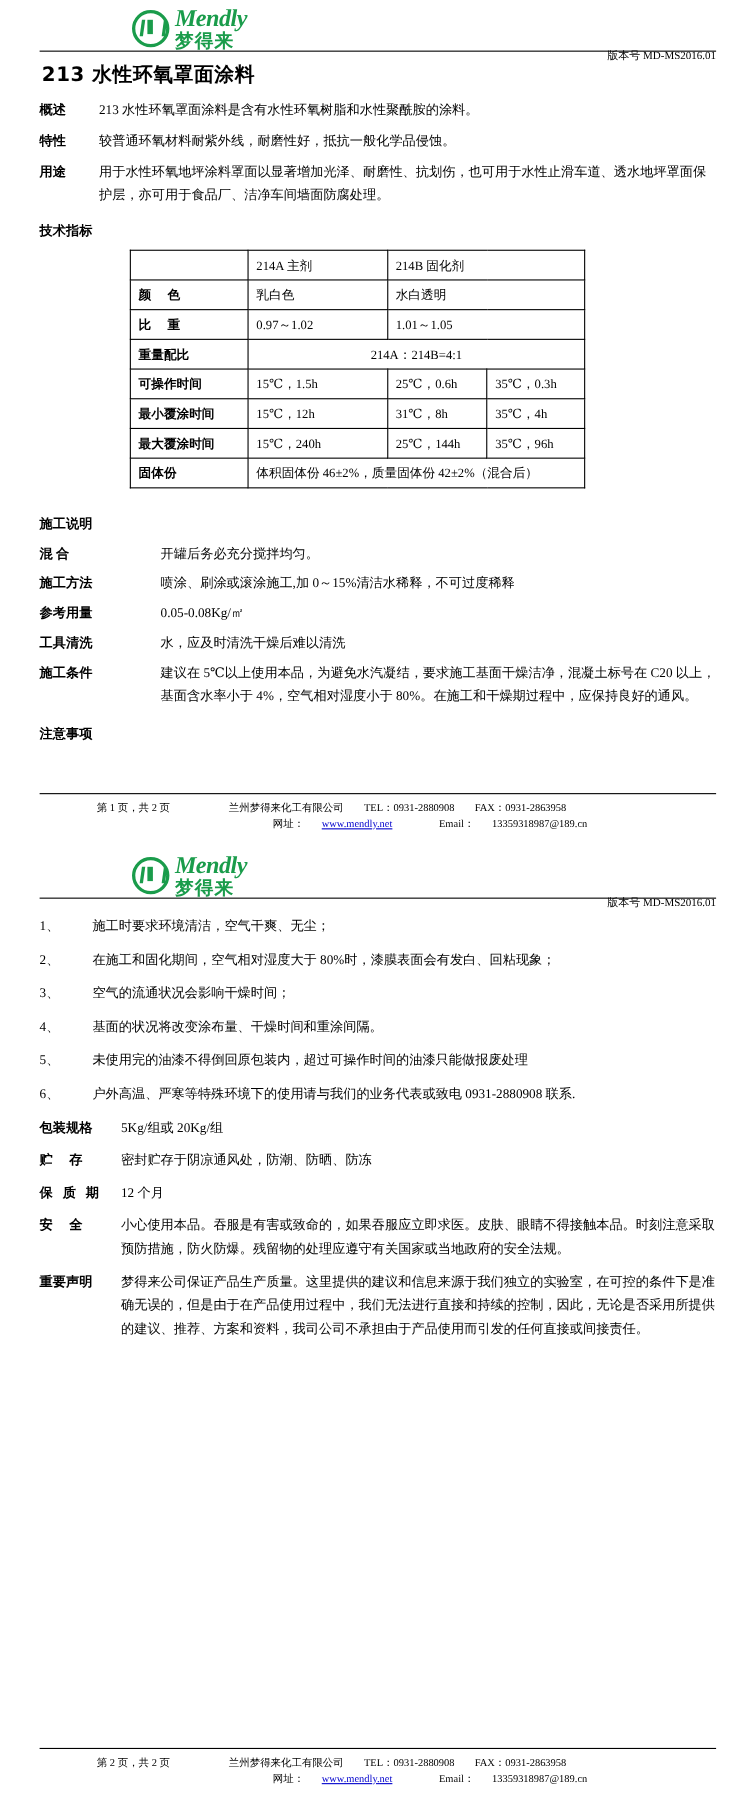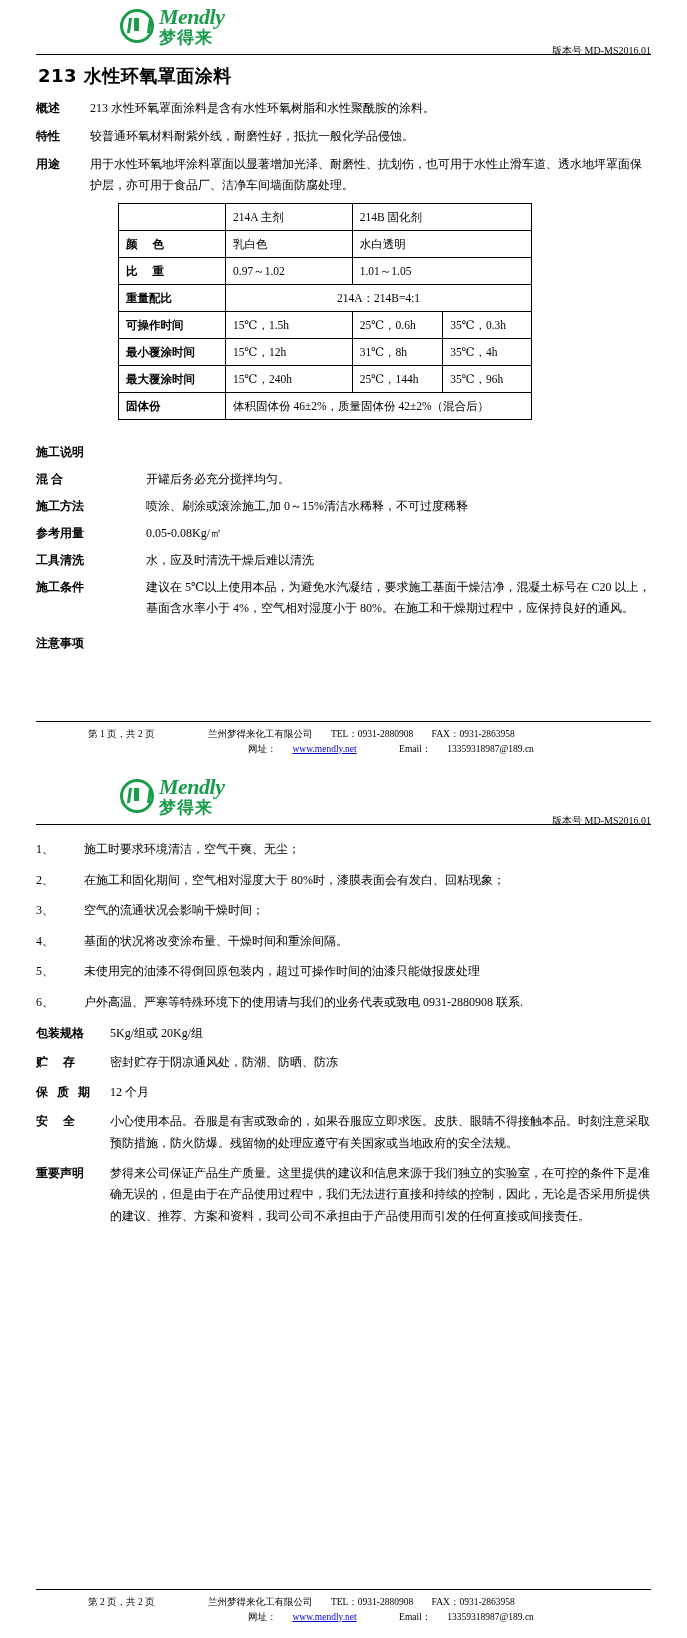--- a/index.html
+++ b/index.html
@@ -19,21 +19,20 @@
     box-sizing: border-box;
     padding: 0 36px;
   }
   .page-1 { height: 770px; }
   .page-2 { height: 868px; }
 
   
   .doc-header {
     position: relative;
     height: 44px;
-    padding-top: 8px;
   }
   .logo {
     position: absolute;
     left: 84px;
     top: 6px;
     display: flex;
     align-items: center;
   }
   .logo-mark {
     width: 34px;
@@ -257,20 +256,21 @@
   </div>
   <div class="row">
     <div class="lab">特性</div>
     <div class="val">较普通环氧材料耐紫外线，耐磨性好，抵抗一般化学品侵蚀。</div>
   </div>
   <div class="row">
     <div class="lab">用途</div>
     <div class="val">用于水性环氧地坪涂料罩面以显著增加光泽、耐磨性、抗划伤，也可用于水性止滑车道、透水地坪罩面保护层，亦可用于食品厂、洁净车间墙面防腐处理。</div>
   </div>
 
+  <div class="section-head">技术指标</div>
 
   <table class="spec">
     <tbody>
         <tr>
       <td class="c0"></td>
       <td class="c1">214A 主剂</td>
       <td class="c2" colspan="2">214B 固化剂</td>
     </tr>
     <tr>
       <td class="c0 lab-sp">颜   色</td>

